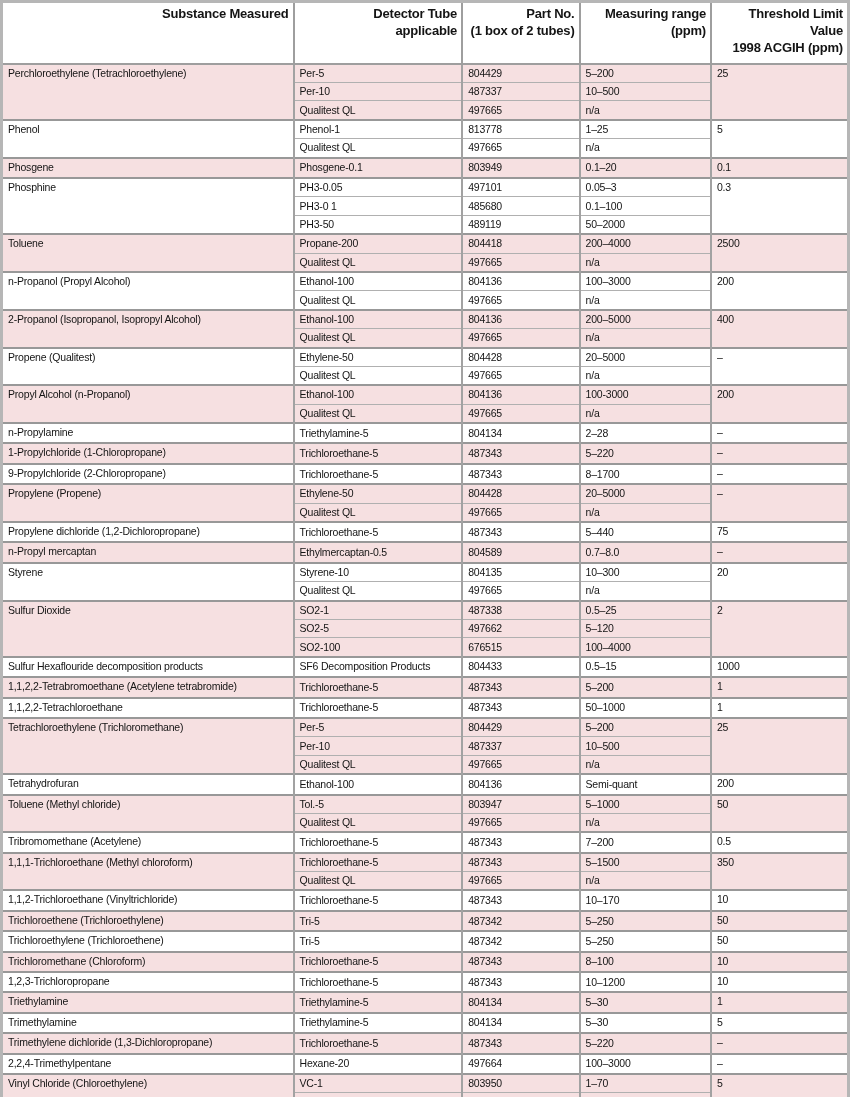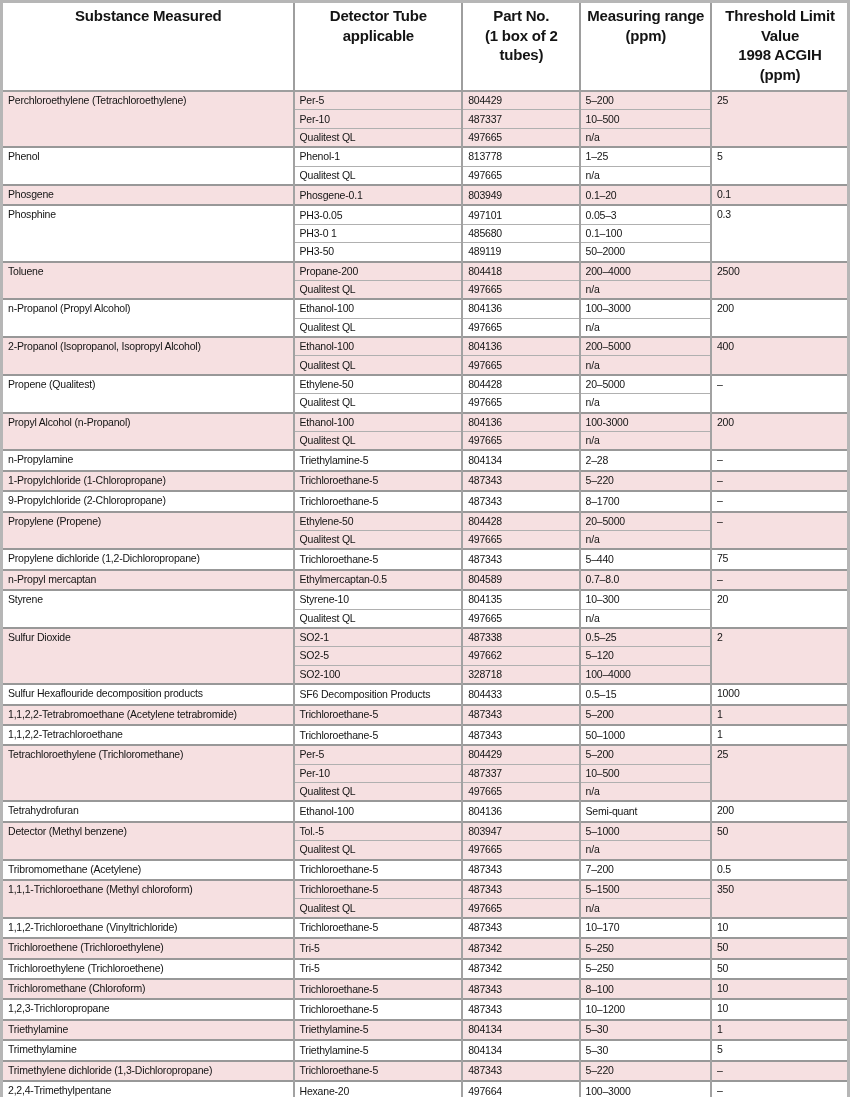--- a/index.html
+++ b/index.html
@@ -25,23 +25,23 @@
     background: #ffffff;
   }
   col.c-substance { width: 291px; }
   col.c-tube      { width: 168px; }
   col.c-part      { width: 117px; }
   col.c-range     { width: 131px; }
   col.c-threshold { width: 137px; }
 
   th {
     background: #ffffff;
-    text-align: center;
+    text-align: right;
     vertical-align: top;
-    font-size: 15px;
+    font-size: 13px;
     font-weight: bold;
     line-height: 1.3;
     padding: 3px 4px 6px 5px;
     border-left: 2px solid #9e9e9e;
     border-right: 2px solid #9e9e9e;
     border-bottom: 2px solid #9e9e9e;
     letter-spacing: -0.2px;
     white-space: pre-line;
     height: 32px;
     overflow: hidden;
@@ -273,21 +273,21 @@
           <td class="col-range">0.5–25</td>
           <td class="col-threshold" rowspan="3">2</td>
         </tr>
         <tr class="pink">
           <td class="col-tube">SO2-5</td>
           <td class="col-part">497662</td>
           <td class="col-range">5–120</td>
         </tr>
         <tr class="pink">
           <td class="col-tube">SO2-100</td>
-          <td class="col-part">328718</td>
+          <td class="col-part">676515</td>
           <td class="col-range">100–4000</td>
         </tr>
         <tr class="white group-start">
           <td class="col-substance" rowspan="1">Sulfur Hexaflouride decomposition products</td>
           <td class="col-tube">SF6  Decomposition Products</td>
           <td class="col-part">804433</td>
           <td class="col-range">0.5–15</td>
           <td class="col-threshold" rowspan="1">1000</td>
         </tr>
         <tr class="pink group-start">
@@ -322,21 +322,21 @@
           <td class="col-range">n/a</td>
         </tr>
         <tr class="white group-start">
           <td class="col-substance" rowspan="1">Tetrahydrofuran</td>
           <td class="col-tube">Ethanol-100</td>
           <td class="col-part">804136</td>
           <td class="col-range">Semi-quant</td>
           <td class="col-threshold" rowspan="1">200</td>
         </tr>
         <tr class="pink group-start">
-          <td class="col-substance" rowspan="2">Detector (Methyl benzene)</td>
+          <td class="col-substance" rowspan="2">Toluene (Methyl chloride)</td>
           <td class="col-tube">Tol.-5</td>
           <td class="col-part">803947</td>
           <td class="col-range">5–1000</td>
           <td class="col-threshold" rowspan="2">50</td>
         </tr>
         <tr class="pink">
           <td class="col-tube">Qualitest QL</td>
           <td class="col-part">497665</td>
           <td class="col-range">n/a</td>
         </tr>

